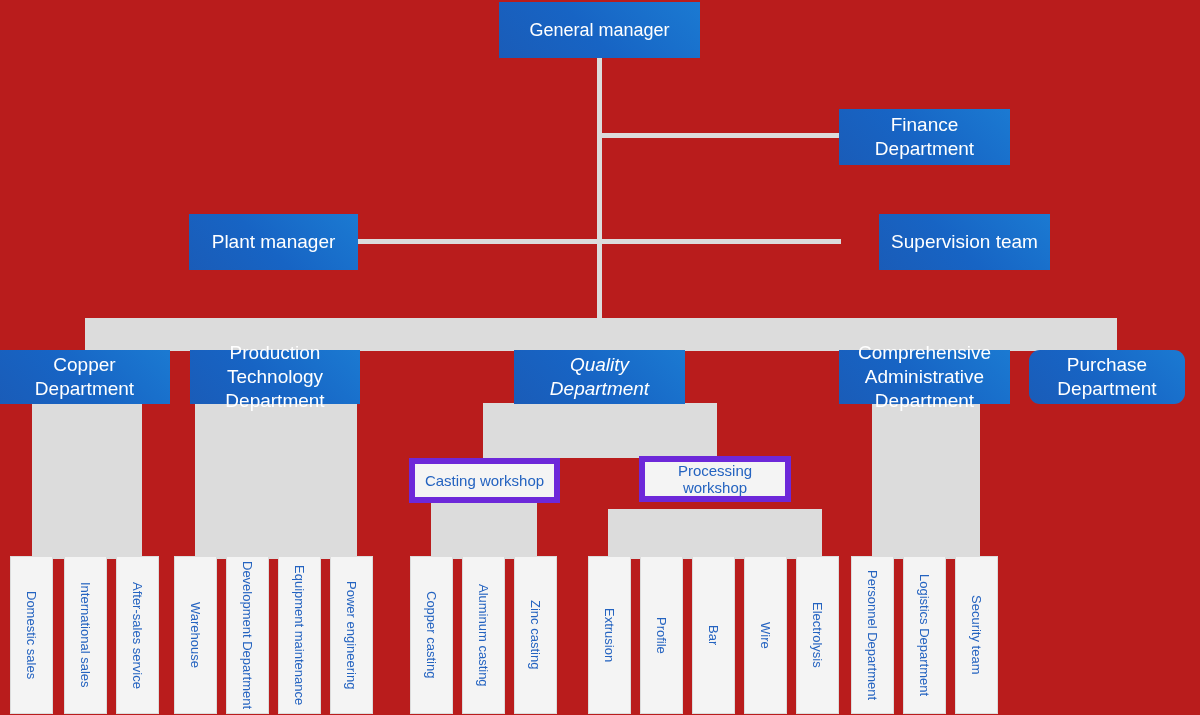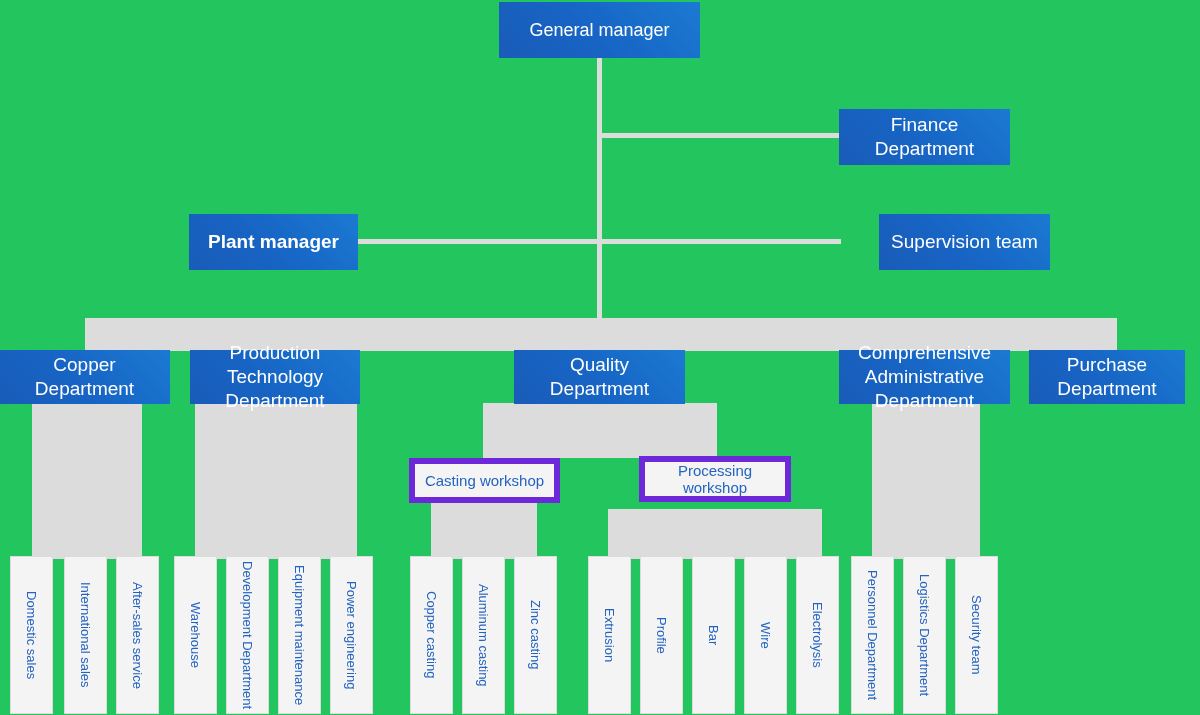--- a/index.html
+++ b/index.html
@@ -1,17 +1,17 @@
 <!DOCTYPE html>
 <html><head>
 <meta charset="utf-8">
 <style>
   html,body{margin:0;padding:0;background:#ffffff;}
   body{width:1200px;height:715px;font-family:"Liberation Sans","DejaVu Sans",sans-serif;}
-  #chart{position:relative;width:1200px;height:715px;overflow:hidden;background:#22c55e;}
+  #chart{position:relative;width:1200px;height:715px;overflow:hidden;background:#b91c1c;}
 
   
   .conn{position:absolute;background:#dcdcdc;}
 
   
   .node-blue{
     position:absolute;
     background:linear-gradient(45deg,#1a5cb8 0%,#1764c4 45%,#1b7ad2 100%);
     color:#ffffff;
     display:flex;align-items:center;justify-content:center;
@@ -81,40 +81,40 @@
   <div class="conn" style="left:608px;top:509px;width:214px;height:50px;"></div>
 
   <div class="node-blue" style="left:499px;top:2px;width:201px;height:56px;font-size:18px;">
     <span>General manager</span>
   </div>
 
   <div class="node-blue" style="left:839px;top:109px;width:171px;height:56px;">
     <span>Finance Department</span>
   </div>
 
-  <div class="node-blue" style="left:189px;top:214px;width:169px;height:56px;font-weight:bold;">
+  <div class="node-blue" style="left:189px;top:214px;width:169px;height:56px;">
     <span>Plant manager</span>
   </div>
   <div class="node-blue" style="left:839px;top:214px;width:171px;height:56px;margin-left:40px;">
     <span>Supervision team</span>
   </div>
 
   <div class="node-blue" style="left:-1px;top:350px;width:171px;height:54px;">
     <span>Copper Department</span>
   </div>
   <div class="node-blue" style="left:190px;top:350px;width:170px;height:54px;">
     <span>Production Technology Department</span>
   </div>
-  <div class="node-blue" style="left:514px;top:350px;width:171px;height:54px;">
+  <div class="node-blue" style="left:514px;top:350px;width:171px;height:54px;font-style:italic;">
     <span>Quality Department</span>
   </div>
   <div class="node-blue small" style="left:839px;top:350px;width:171px;height:54px;">
     <span>Comprehensive Administrative Department</span>
   </div>
-  <div class="node-blue" style="left:1029px;top:350px;width:156px;height:54px;">
+  <div class="node-blue" style="left:1029px;top:350px;width:156px;height:54px;border-radius:11px;">
     <span>Purchase Department</span>
   </div>
 
   <div class="node-light" style="left:409px;top:458px;width:151px;height:45px;">
     <span>Casting workshop</span>
   </div>
   <div class="node-light" style="left:639px;top:456px;width:152px;height:46px;">
     <span>Processing workshop</span>
   </div>
 

